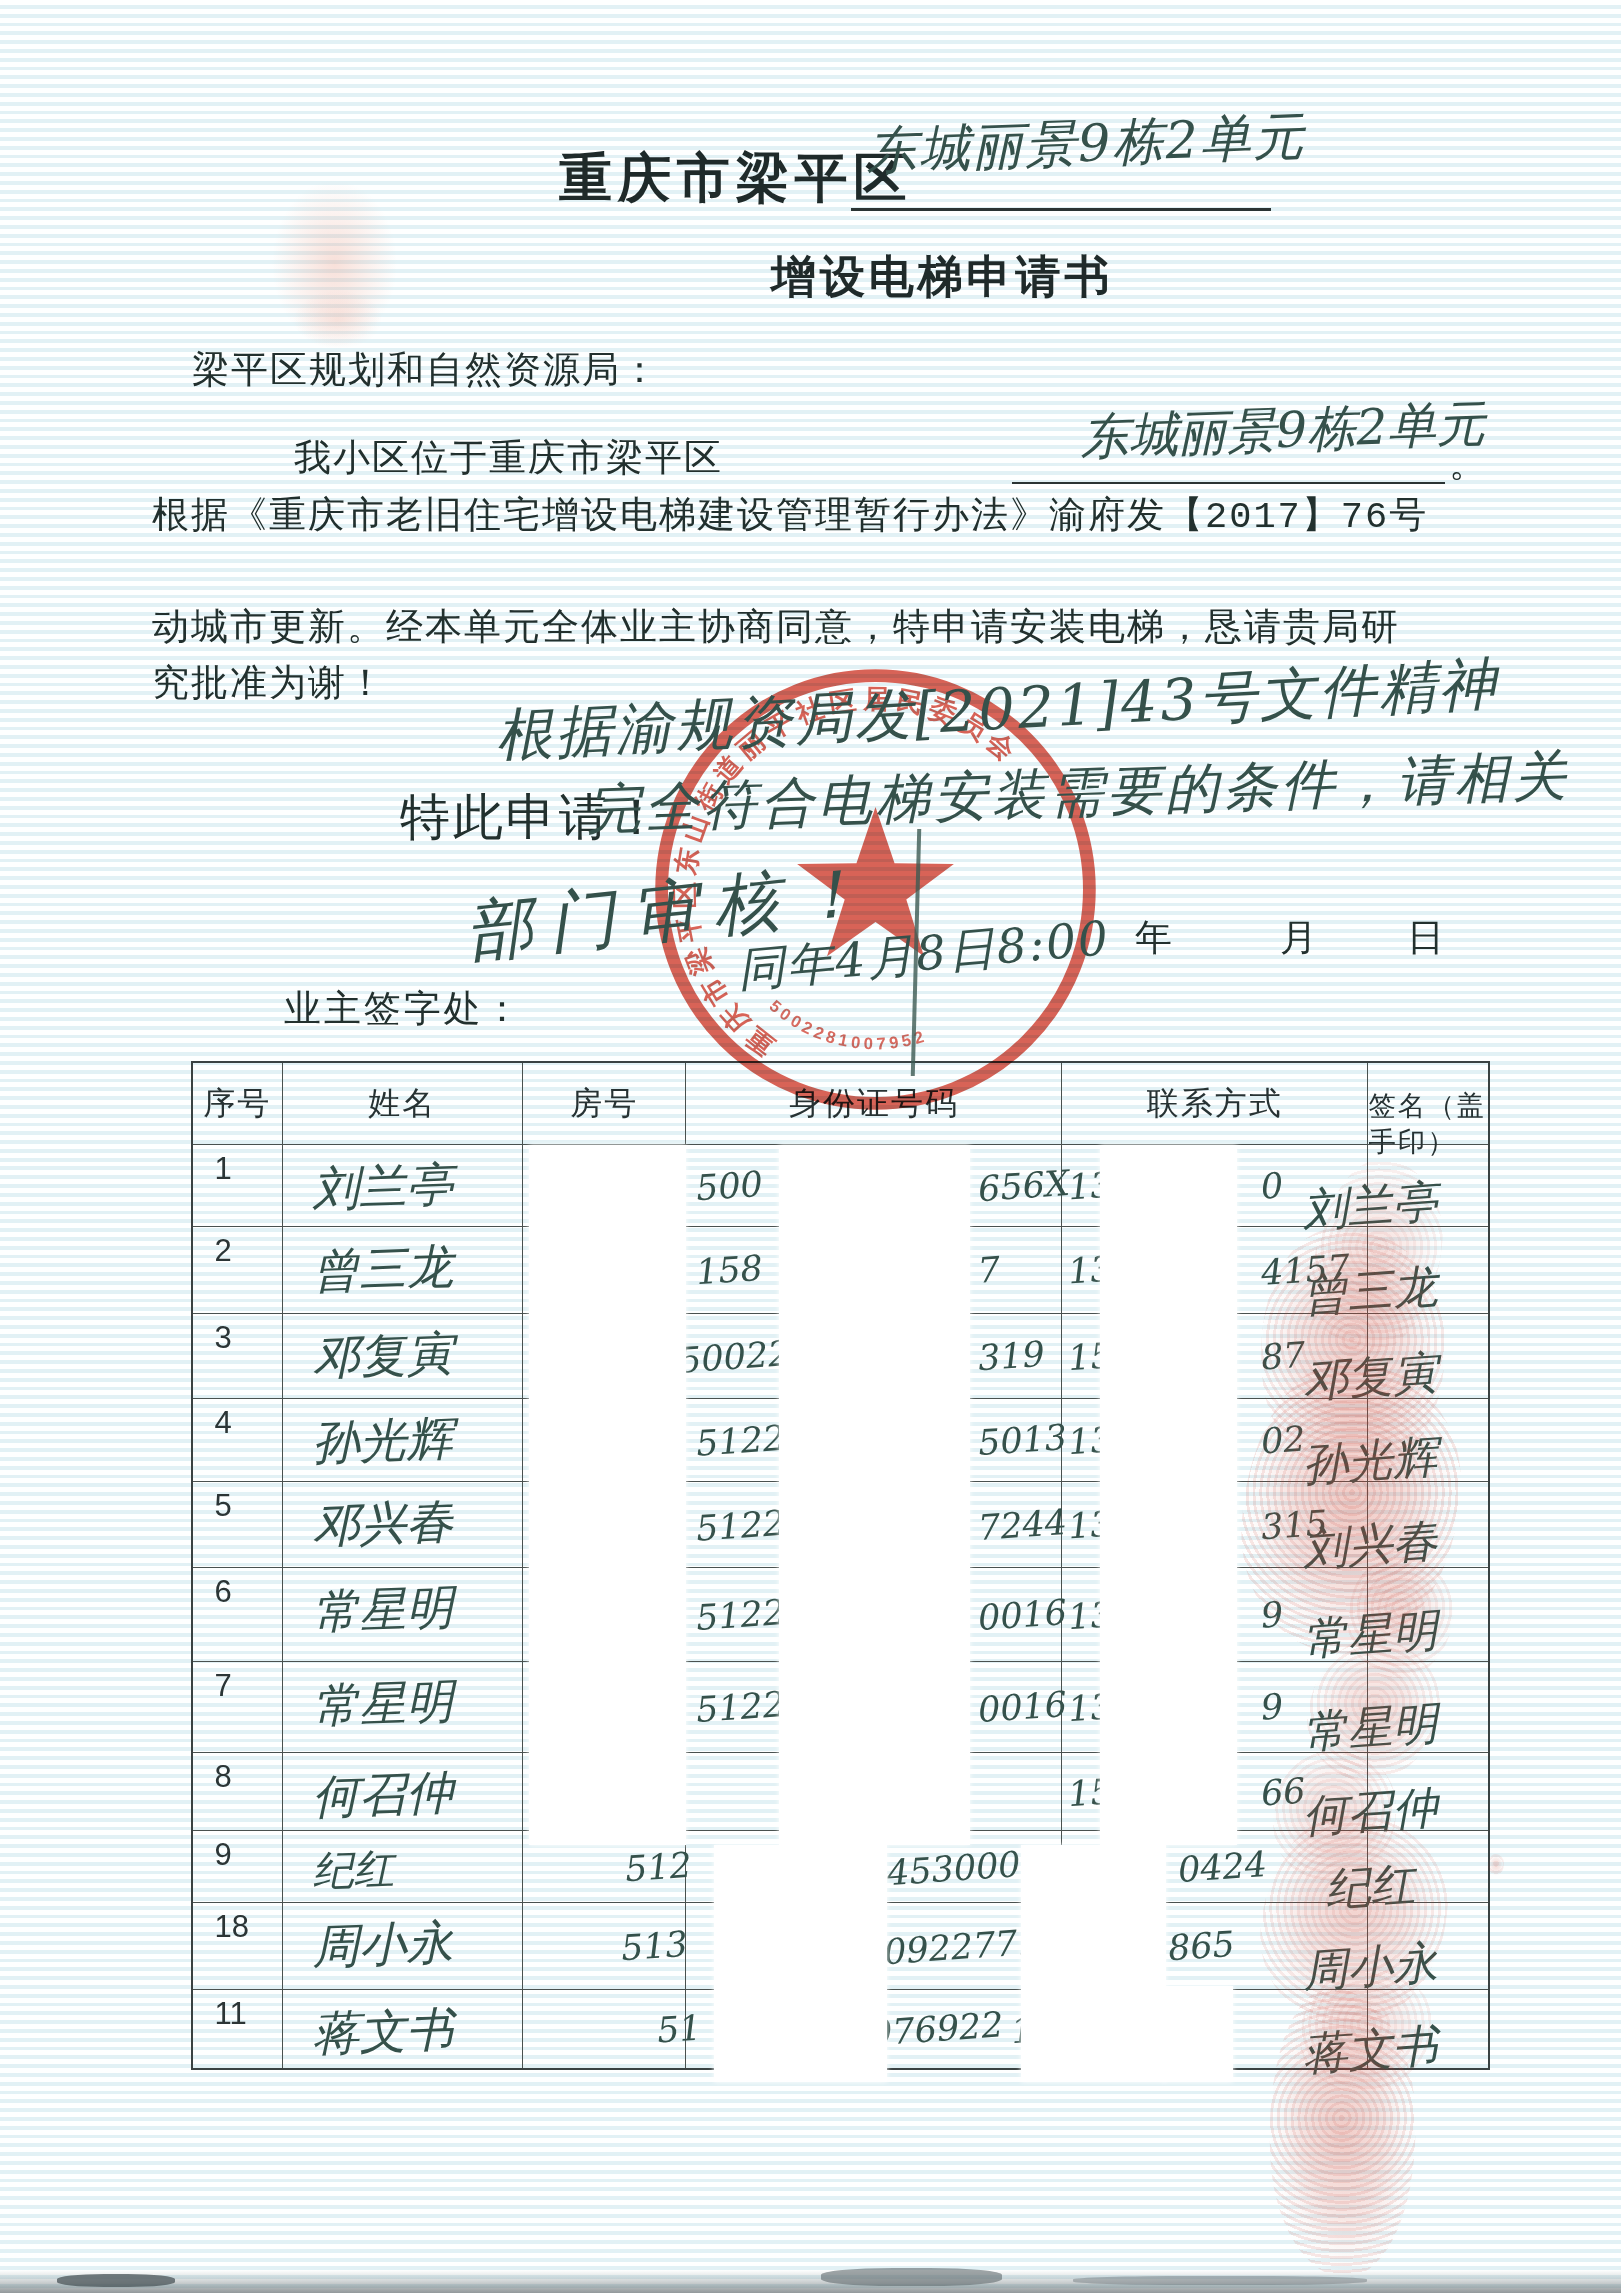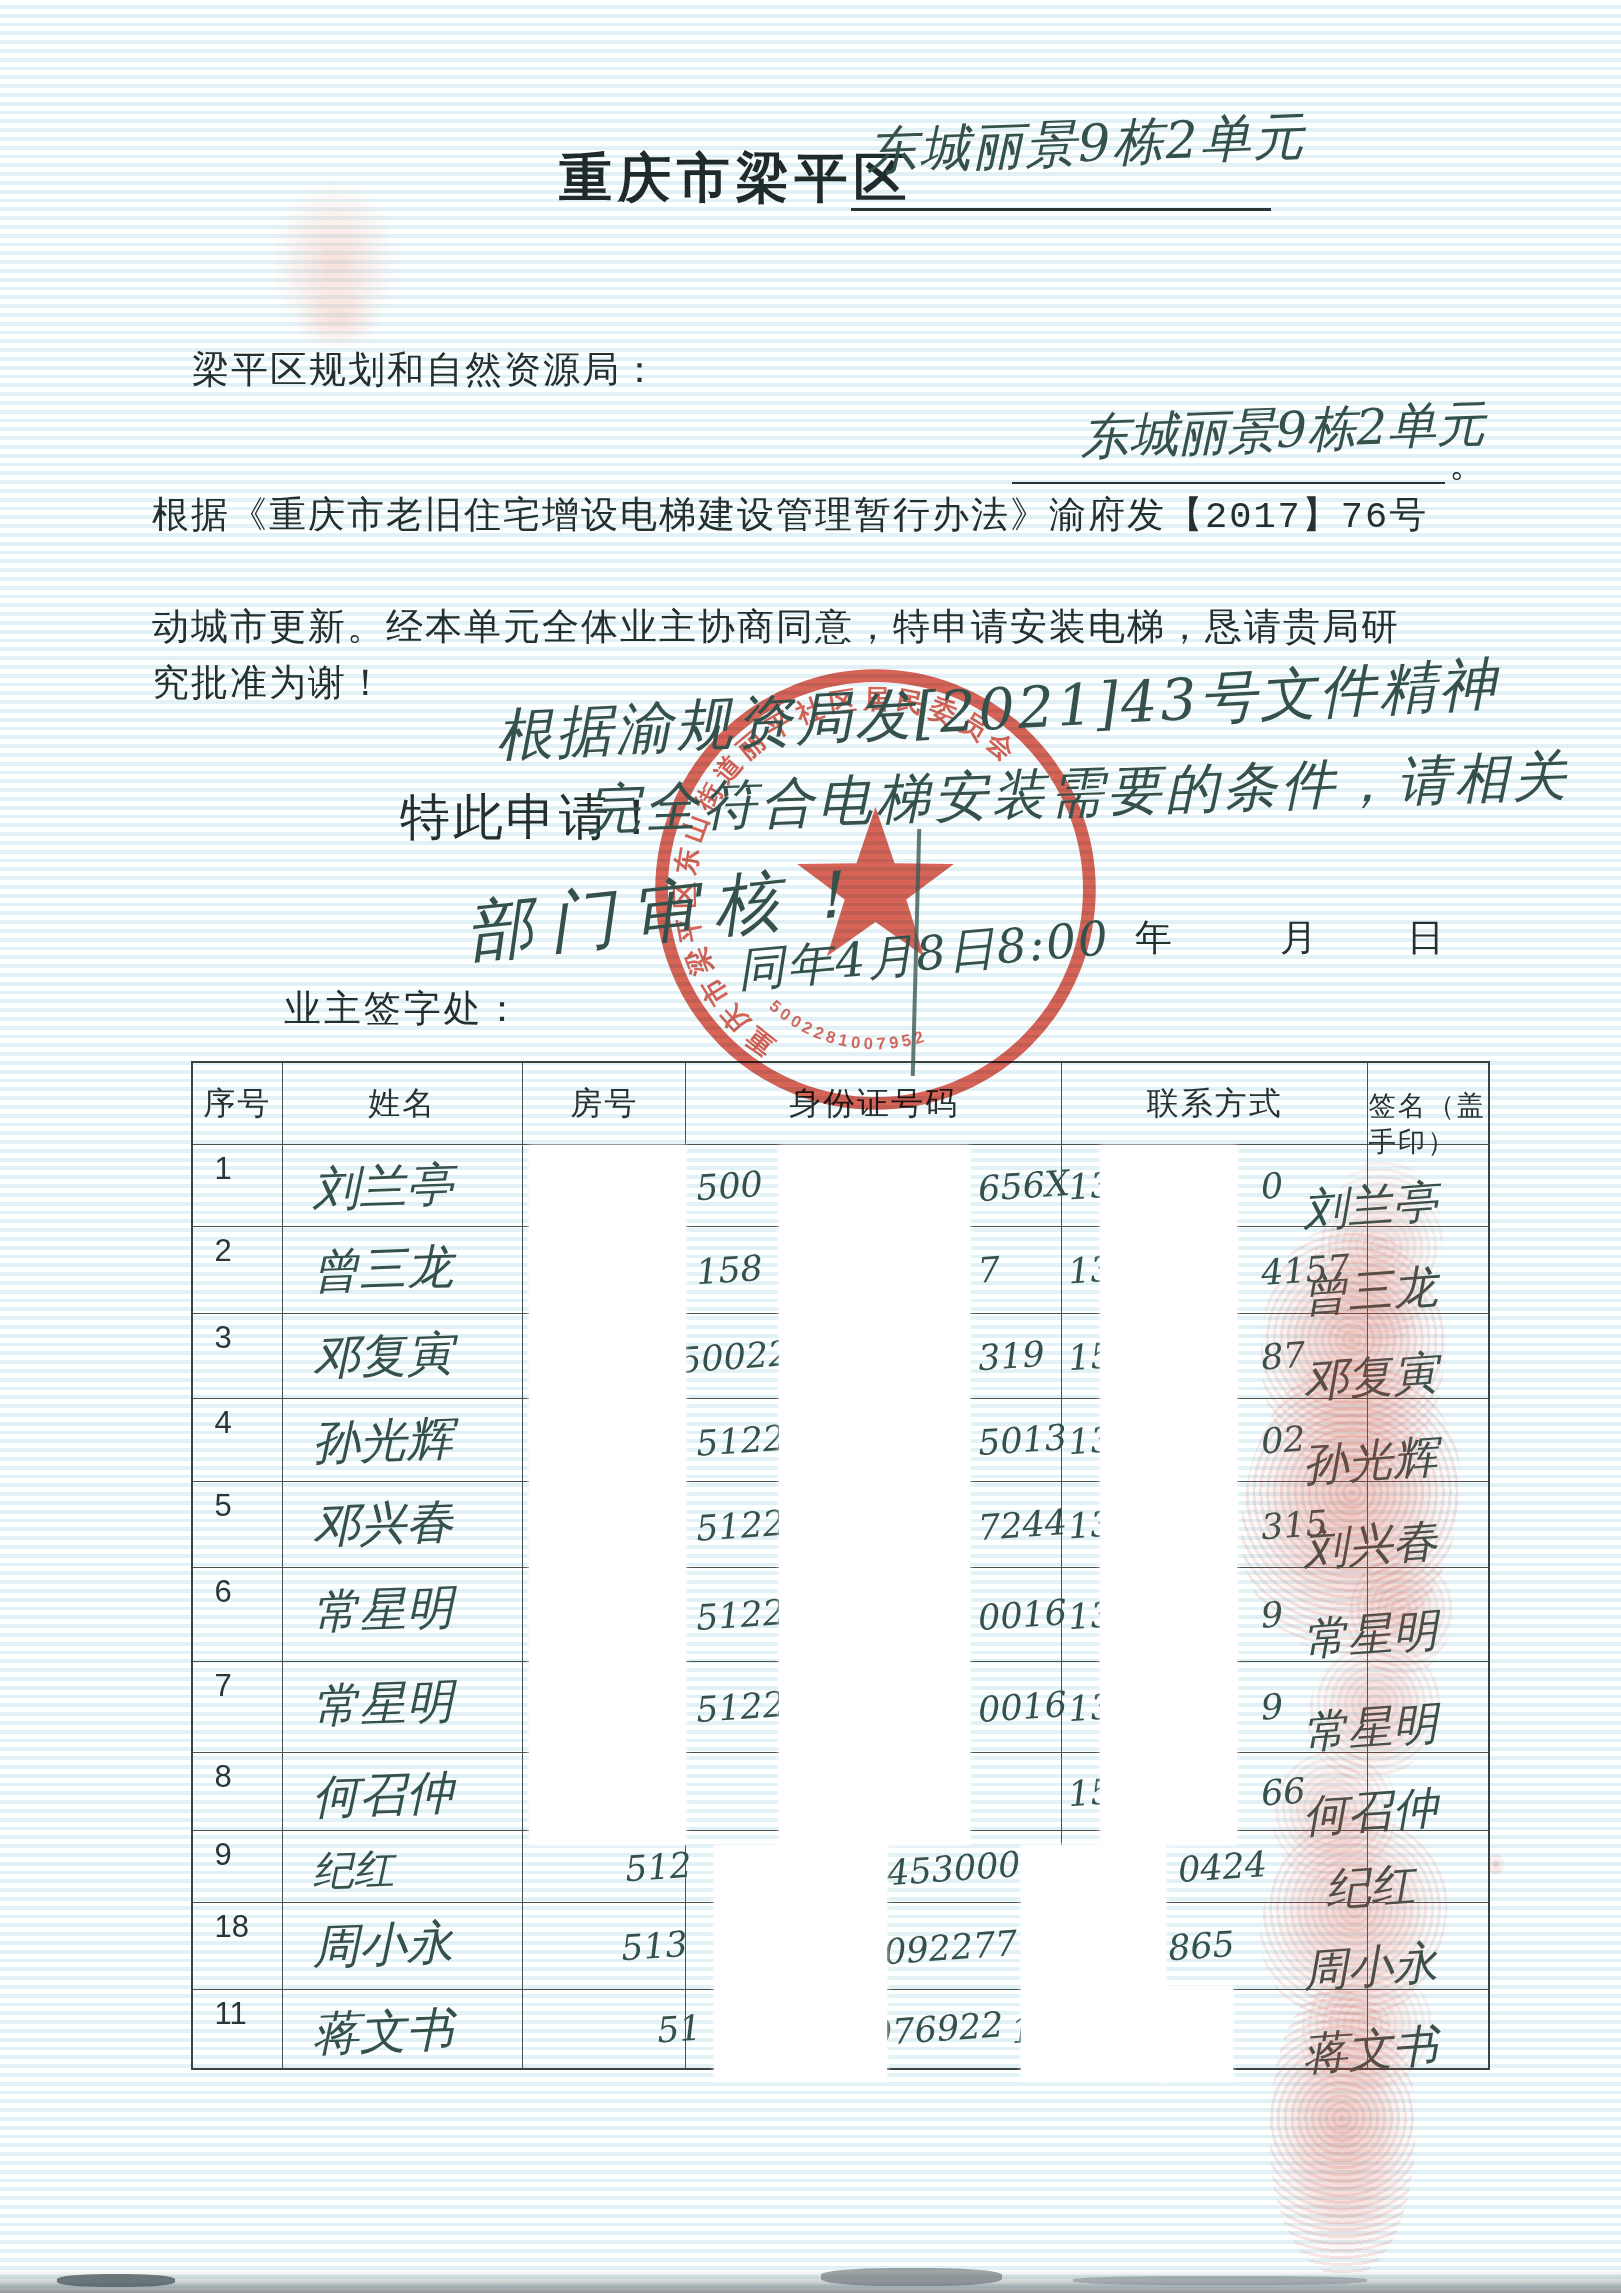--- a/index.html
+++ b/index.html
@@ -65,23 +65,25 @@
 <body>
 
 <div id="page">
 
   <div class="stain abs" style="left:272px;top:180px;width:125px;height:167px;"></div>
   <div class="stain abs" style="left:294px;top:290px;width:88px;height:59px;opacity:.7;"></div>
 
   <div class="abs gothic title-line">重庆市梁平区</div>
   <div class="abs hw title-blank">东城丽景9栋2单元</div>
   <div class="abs title-underline"></div>
+  <div class="abs gothic subtitle">增设电梯申请书</div>
 
   <div class="abs printed addressee">梁平区规划和自然资源局：</div>
 
+  <div class="abs printed bodyline" style="top:433px;left:294px;">我小区位于重庆市梁平区</div>
   <div class="abs hw para-blank">东城丽景9栋2单元</div>
   <div class="abs blank-underline"></div>
   <div class="abs printed" style="top:439px;left:1449px;font-size:37px;">。</div>
   <div class="abs printed bodyline" style="top:490px;">根据《重庆市老旧住宅增设电梯建设管理暂行办法》渝府发【2017】76号</div>
   <div class="abs printed bodyline" style="top:602px;">动城市更新。经本单元全体业主协商同意，特申请安装电梯，恳请贵局研</div>
   <div class="abs printed bodyline" style="top:658px;">究批准为谢！</div>
 
   <div class="abs hw hw-note1">根据渝规资局发[2021]43号文件精神</div>
   <div class="abs printed apply-line">特此申请！</div>
   <div class="abs hw hw-note2">完全符合电梯安装需要的条件，请相关</div>

